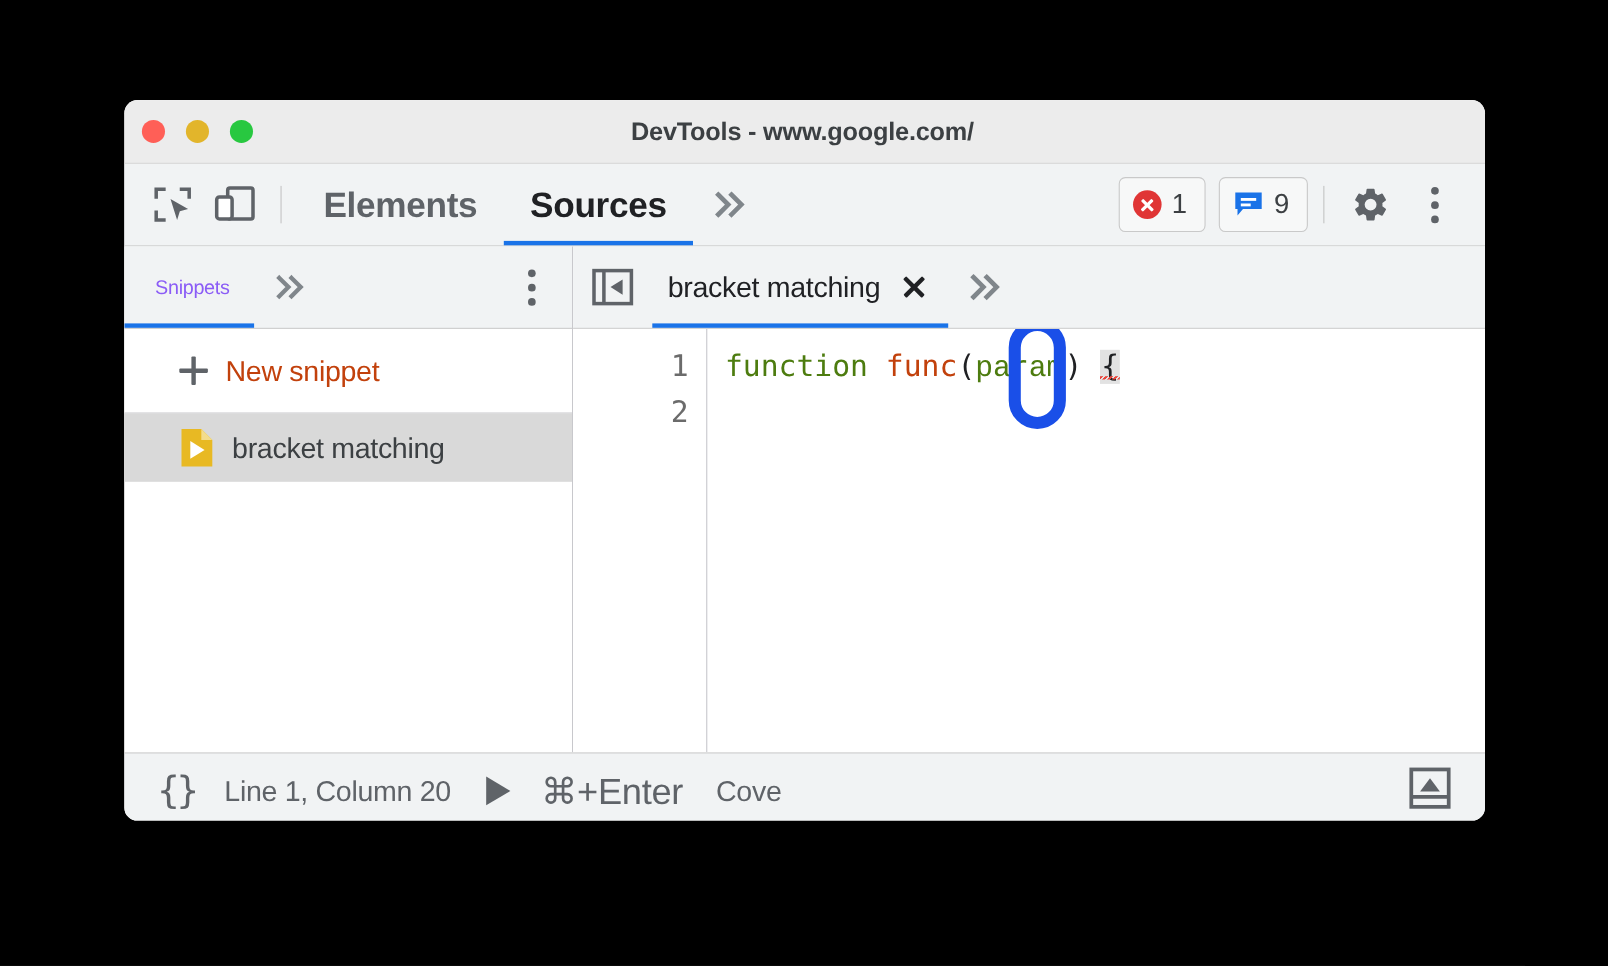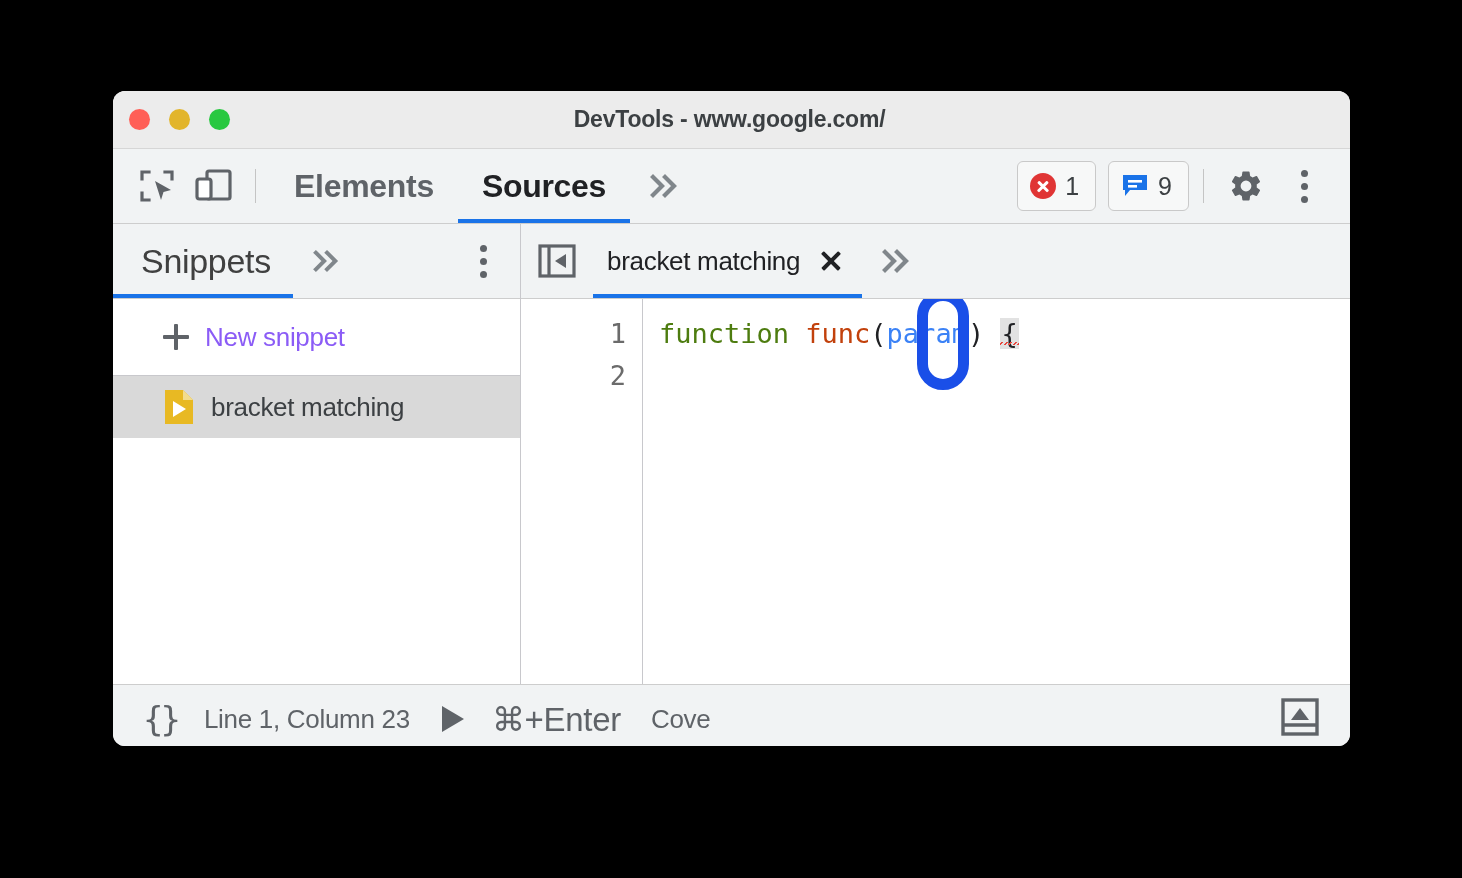--- a/index.html
+++ b/index.html
@@ -172,22 +172,22 @@
     background: #f1f3f4;
     border-bottom: 1px solid #cdcdcd;
     display: flex;
     align-items: stretch;
     position: relative;
   }
   .sb-tab {
     display: flex;
     align-items: center;
     padding: 0 22px 0 28px;
-    font-size: 34px;
-    color: #404040;
+    font-size: 18px;
+    color: #8b5cf6;
     position: relative;
     cursor: pointer;
     letter-spacing: -0.3px;
   }
   .sb-tab.active::after {
     content: "";
     position: absolute;
     left: 0; right: 0; bottom: 0;
     height: 4px;
     background: #1a73e8;
@@ -213,21 +213,21 @@
     display: flex;
     align-items: center;
     gap: 16px;
     padding-left: 50px;
     border-bottom: 1px solid #c8c8cc;
     cursor: pointer;
     background: #ffffff;
   }
   .new-snippet-label {
     font-size: 26px;
-    color: #8b5cf6;
+    color: #c2410c;
     letter-spacing: -0.3px;
   }
   .plus {
     position: relative;
     width: 26px; height: 26px;
     flex: none;
   }
   .plus::before, .plus::after {
     content: "";
     position: absolute;
@@ -344,21 +344,21 @@
   .code-line {
     font-family: "DejaVu Sans Mono", monospace;
     font-size: 27px;
     line-height: 42px;
     white-space: pre;
     color: #202124;
   }
   .tok-kw    { color: #4d7c0f; }
   .tok-fn    { color: #c2410c; }
   .tok-punct { color: #202124; }
-  .tok-param { color: #3b82f6; }
+  .tok-param { color: #4d7c0f; font-family: Liberation Mono, monospace; }
   .brace-hl {
     background: #e2e2e2;
     position: relative;
     padding: 0 1px;
   }
   .brace-hl::after {
     content: "";
     position: absolute;
     left: 0; right: 0;
     bottom: 4px;
@@ -588,21 +588,21 @@
           <div class="code-line"></div>
         </div>
 
         <div class="annotation"></div>
       </div>
     </div>
   </div>
 
   <div class="statusbar">
     <div class="pretty-btn">{}</div>
-    <div class="status-text">Line 1, Column 23</div>
+    <div class="status-text">Line 1, Column 20</div>
     <div class="run-triangle"></div>
     <div class="shortcut-text">⌘+Enter</div>
     <div class="coverage-text">Cove</div>
     <div class="statusbar-spacer"></div>
     <div class="drawer-btn">
       <svg width="44" height="44" viewBox="0 0 44 44">
         <rect x="5" y="5" width="34" height="34" fill="none" stroke="#5f6368" stroke-width="3.4"></rect>
         <line x1="5" y1="30" x2="39" y2="30" stroke="#5f6368" stroke-width="3.4"></line>
         <path d="M22 13 L31 25 L13 25 Z" fill="#5f6368"></path>
       </svg>

